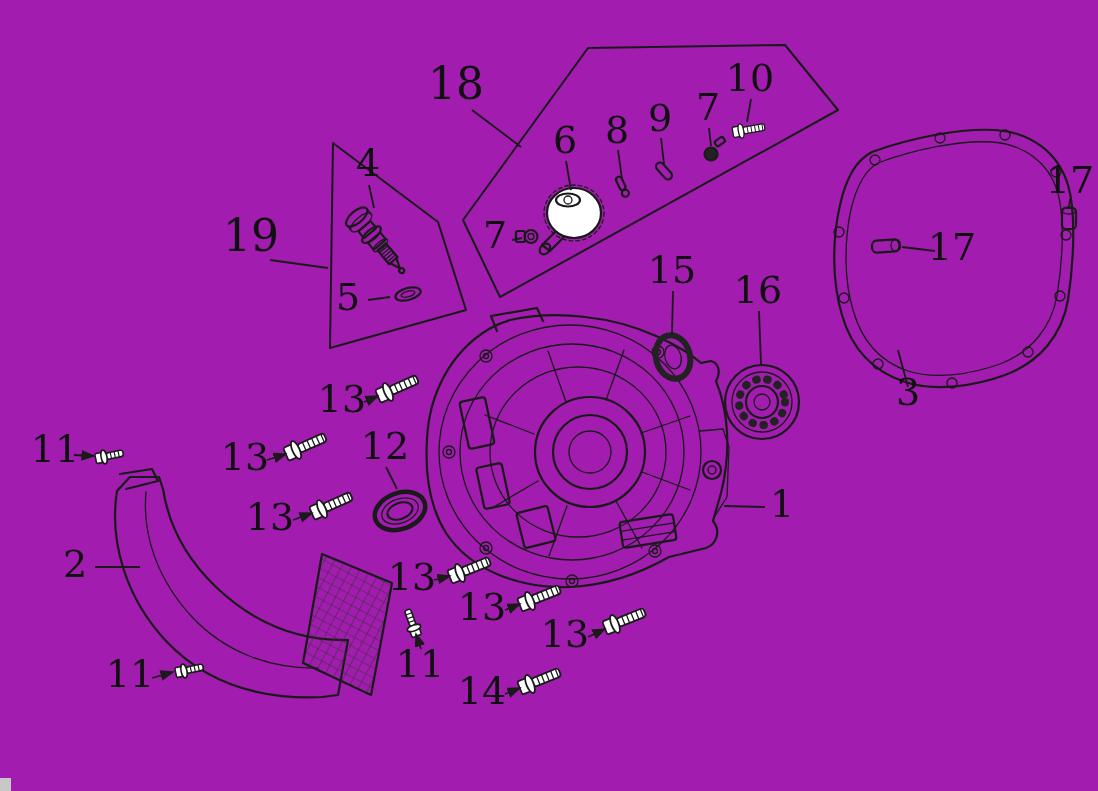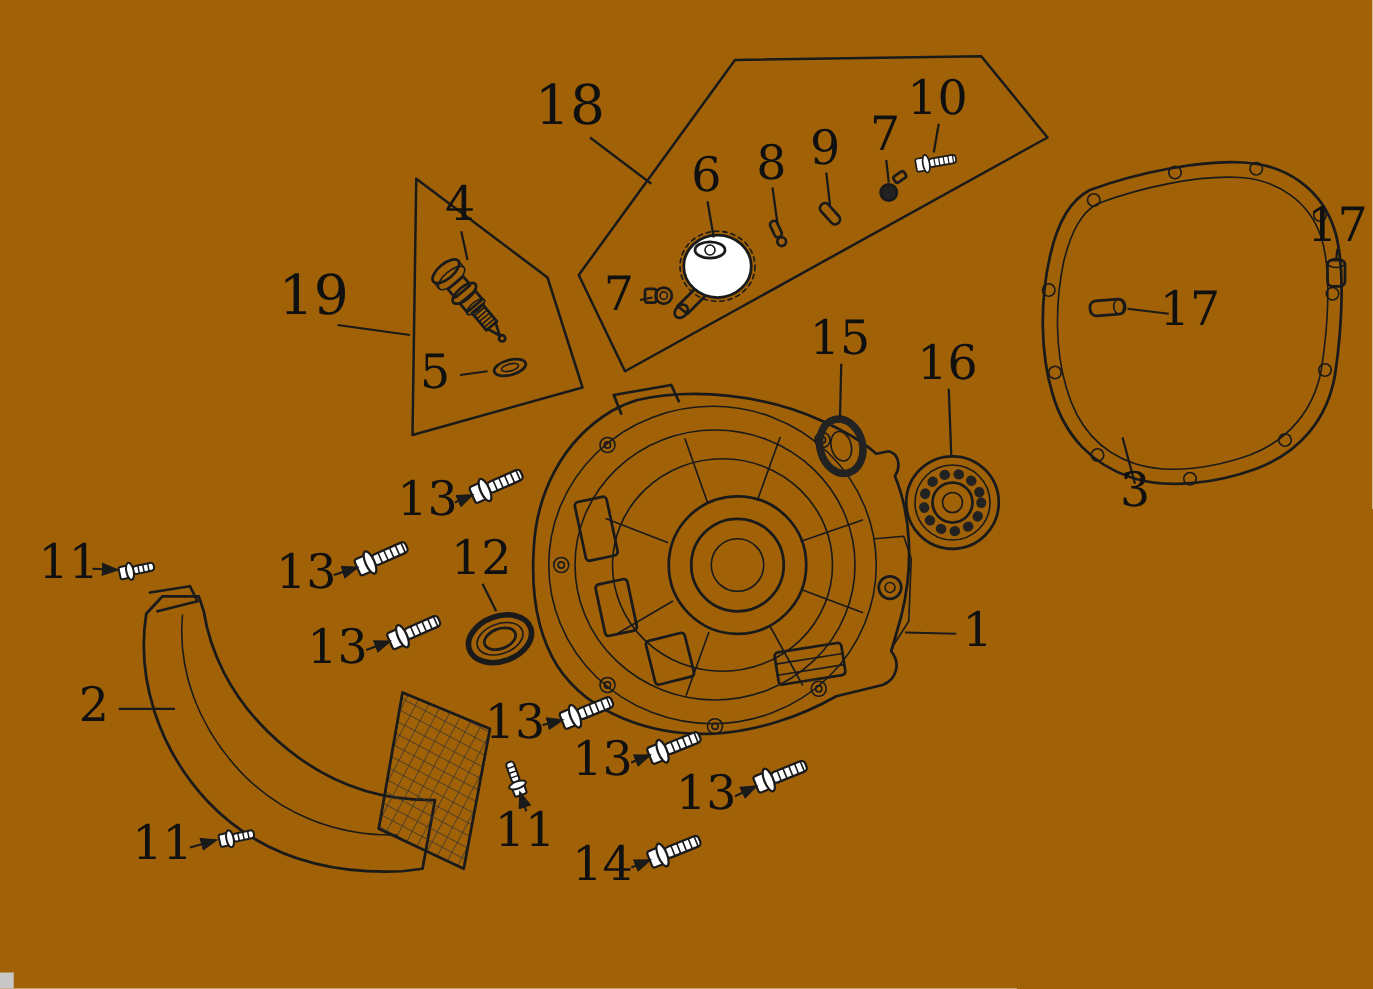--- a/index.html
+++ b/index.html
@@ -1,16 +1,16 @@
 <!DOCTYPE html>
 <html><head>
 <meta charset="utf-8">
 <style>
   html,body{margin:0;padding:0;background:#ffffff;}
-  .canvas{position:relative;width:1098px;height:791px;background:#a16207;overflow:hidden;}
+  .canvas{position:relative;width:1098px;height:791px;background:#a21caf;overflow:hidden;}
   svg{display:block;}
   .part{fill:none;stroke:#1a1a1a;stroke-width:2.2;stroke-linecap:round;stroke-linejoin:round;}
   .thin{stroke-width:1.3;}
   .wfill{fill:#ffffff;}
   .dark{fill:#222222;stroke:#1a1a1a;}
   .lead{stroke:#1a1a1a;stroke-width:1.8;fill:none;}
   .lbl{font-family:"DejaVu Serif",serif;font-size:38px;fill:#101010;text-anchor:middle;}
   .big{font-size:44px;}
 </style>
 </head>

